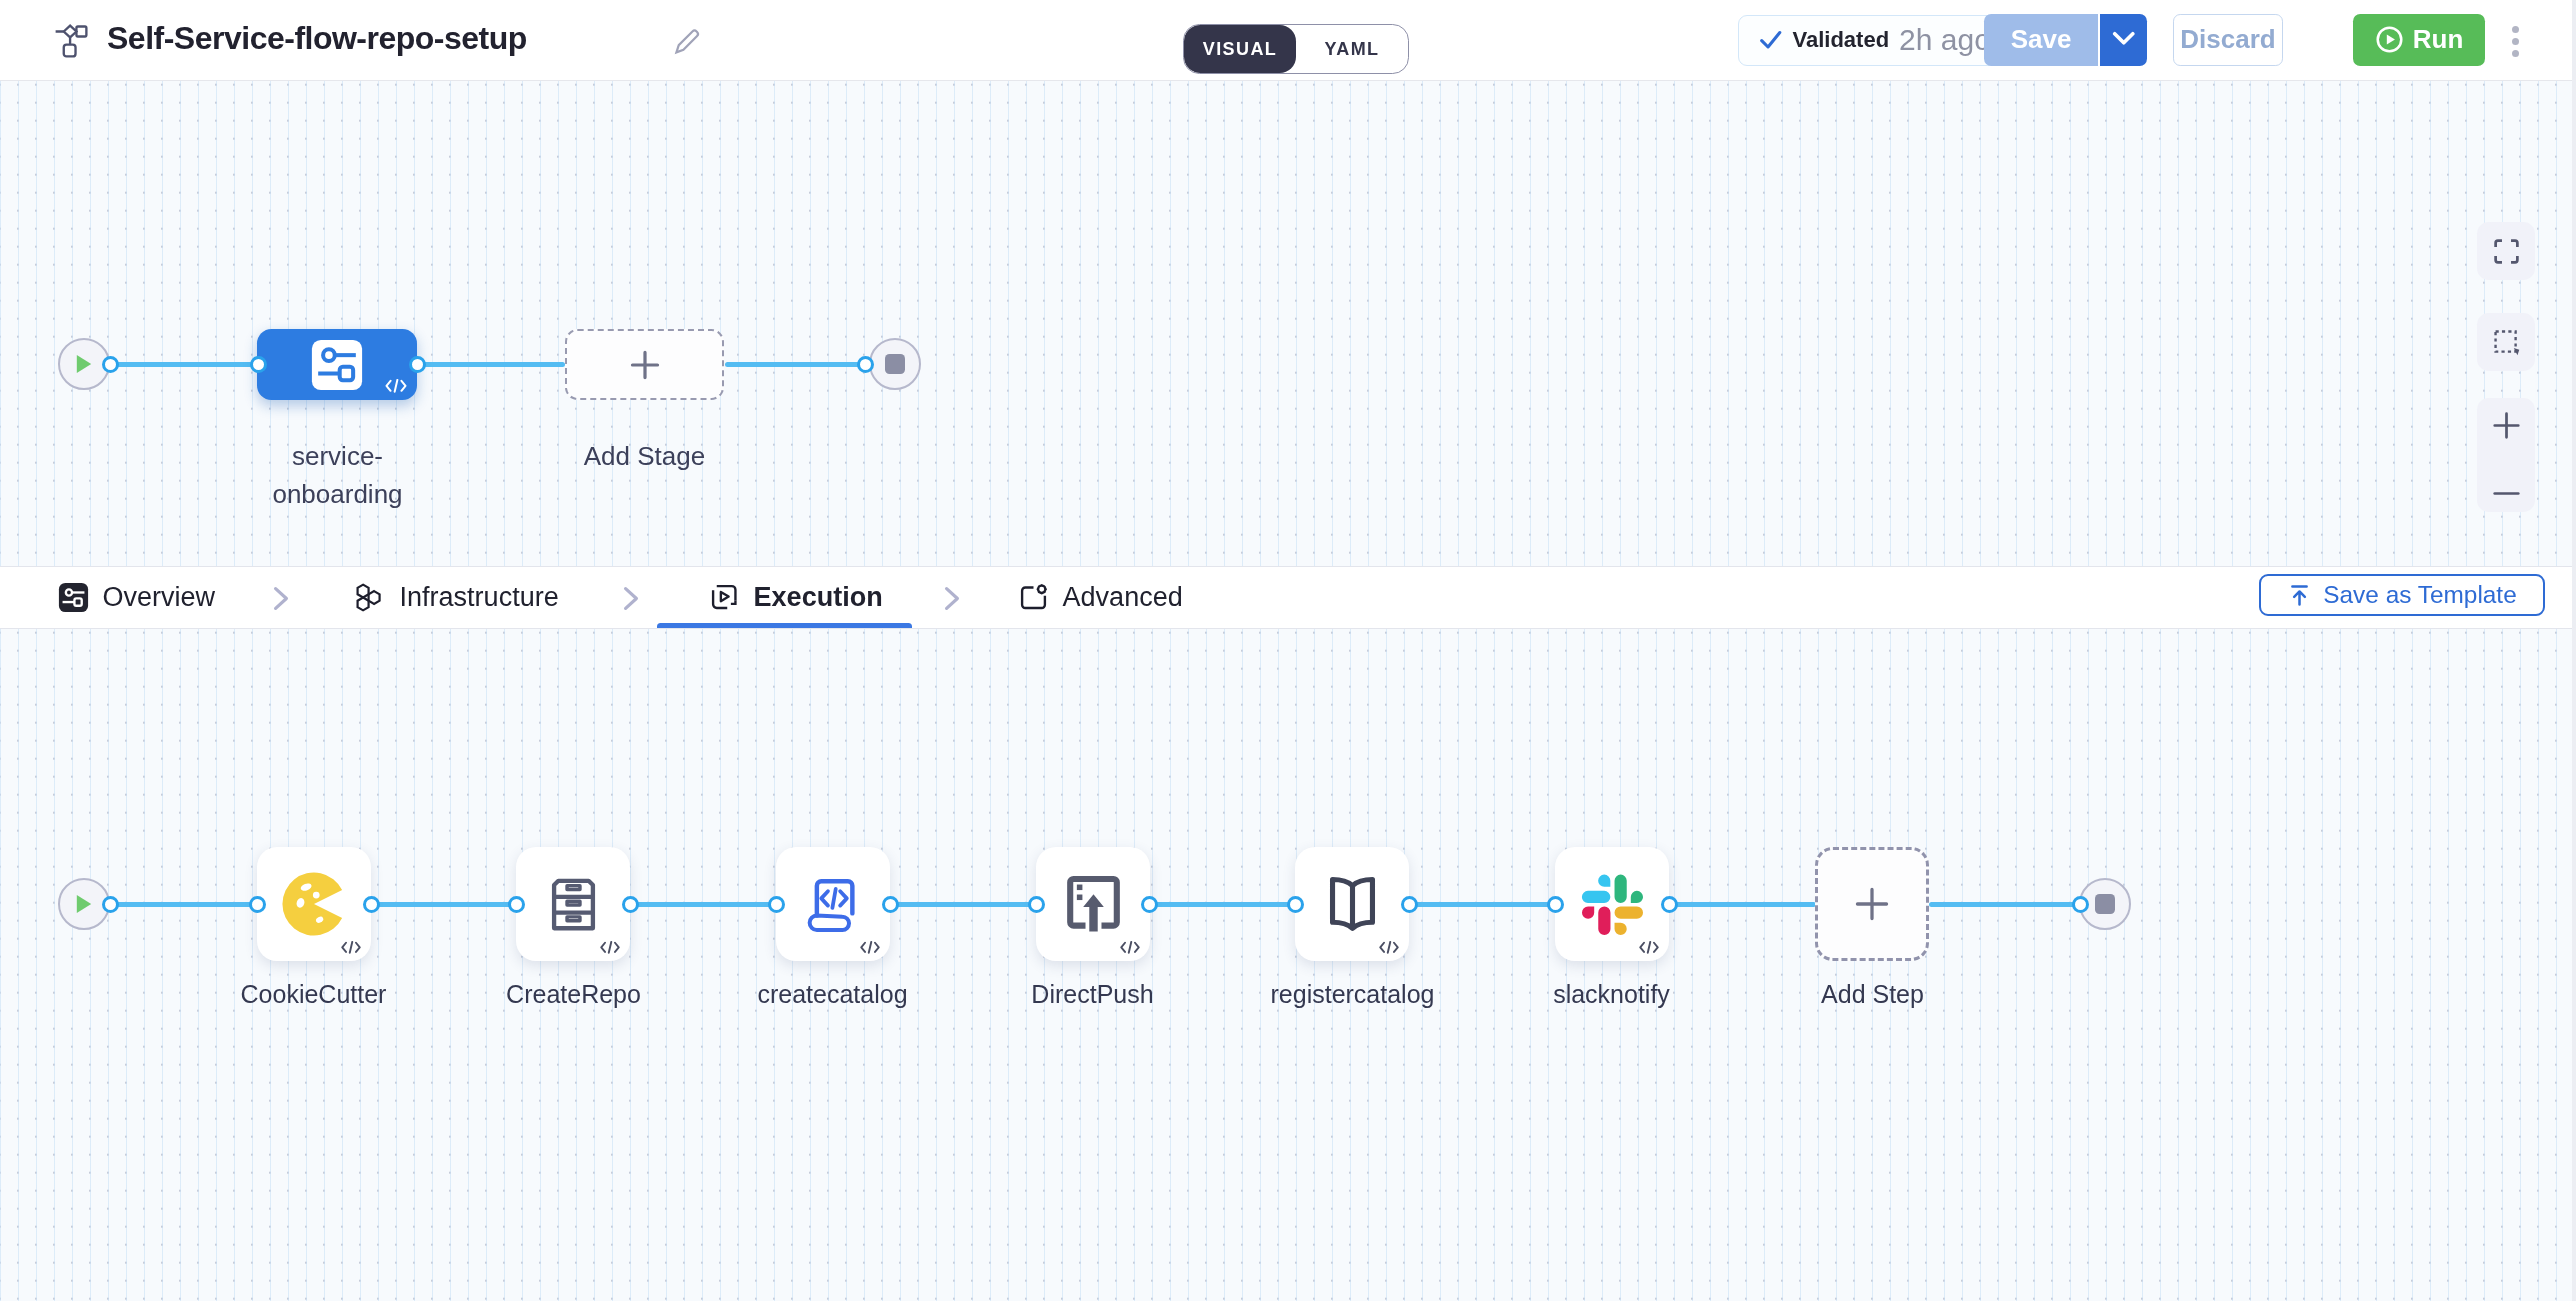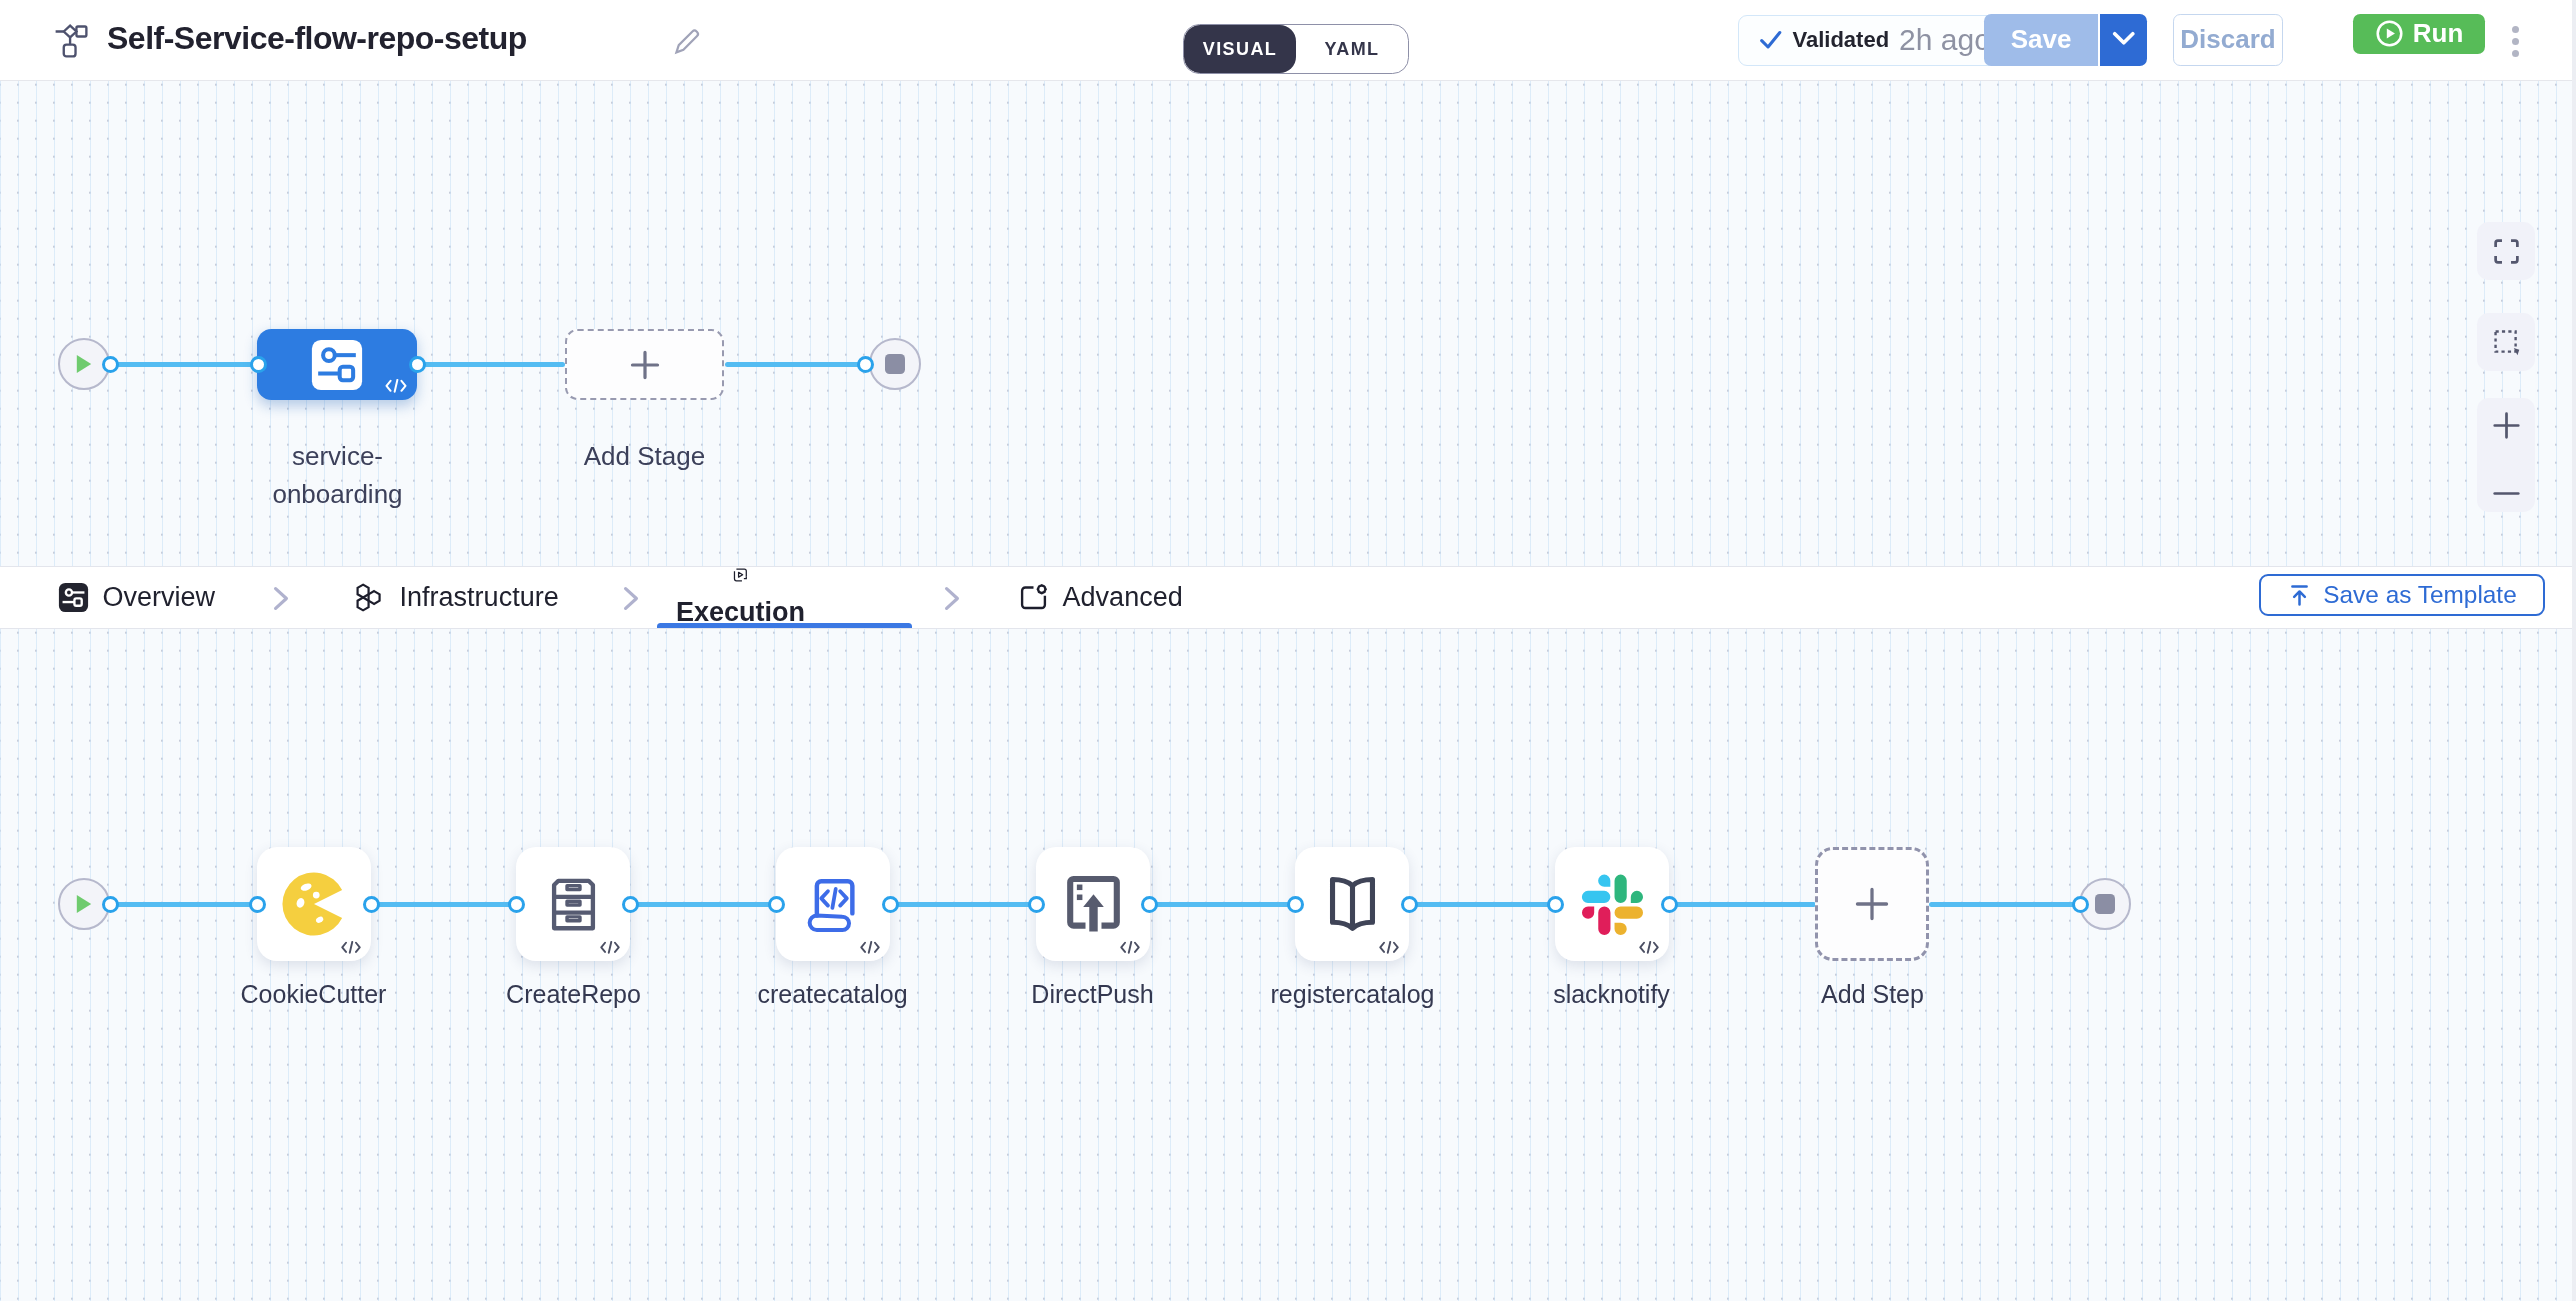--- a/index.html
+++ b/index.html
@@ -19,21 +19,21 @@
 
   .validated { position:absolute; left:1738px; top:14.5px; height:51px; padding:0 20px; border:1.8px solid #d3e7f9; background:#fcfeff; border-radius:9px; display:flex; align-items:center; gap:10px; }
   .validated .v-label { font-size:22px; font-weight:700; color:#23242f; }
   .validated .v-time { font-size:30px; color:#8e92a3; }
 
   .btn { display:flex; align-items:center; justify-content:center; border-radius:7.2px; font-weight:700; font-size:26px; cursor:pointer; }
   .save-btn { position:absolute; left:1984px; top:13.6px; width:114px; height:52px; background:#9fbce9; color:#fff; border-radius:7.2px 0 0 7.2px; }
   .save-caret { position:absolute; left:2100px; top:13.6px; width:47px; height:52px; background:#2e6bd4; color:#fff; border-radius:0 7.2px 7.2px 0; }
   .save-divider { position:absolute; left:2098px; top:13.6px; width:2.7px; height:52px; background:#fff; }
   .discard-btn { position:absolute; left:2173px; top:13.6px; width:110px; height:52px; background:#fff; border:1.8px solid #c5d7ef; color:#93abd1; }
-  .run-btn { position:absolute; left:2353px; top:13.6px; width:132px; height:40px; background:#57bc58; color:#fff; gap:9px; }
+  .run-btn { position:absolute; left:2353px; top:13.6px; width:132px; height:52px; background:#57bc58; color:#fff; gap:9px; }
   .kebab { position:absolute; left:2504px; top:20px; width:23.5px; height:43px; display:flex; flex-direction:column; align-items:center; justify-content:center; gap:4.5px; cursor:pointer; }
   .kebab i { width:7.2px; height:7.2px; border-radius:50%; background:#b2b5c4; }
 
   
   .canvas { position:relative; background-color:#f7fafd;
     background-image:
       linear-gradient(to right, rgba(200,224,246,0.55) 0.9px, transparent 0.9px),
       radial-gradient(circle, #c7ccd9 1.2px, transparent 1.4px);
     background-size:18px 18px, 18px 18px; background-position:0 0, 9px 12.7px; }
   .canvas-stage { height:485px;padding-left:48px; }
@@ -226,21 +226,21 @@
         <path d="M23 11 L29 14.5 V21.5 L23 25 L17 21.5 V14.5 Z"></path>
       </svg>
       <span class="tab-label">Infrastructure</span>
     </div>
     <span class="tab-chevron" style="left:621px;">
       <svg width="20" height="27" fill="none" stroke="#b0b2ce" stroke-width="3.6" stroke-linecap="round" stroke-linejoin="round" viewBox="0 0 22 30">
           <path d="M5 4 L17 15 L5 26"></path>
         </svg>
     </span>
 
-    <div class="tab active" style="left:676px;flex-direction:column;">
+    <div class="tab active" style="left:709px;">
       <svg width="31" height="31" viewBox="0 0 34 34" fill="none" stroke="#1d1e2c" stroke-width="2.6">
         <path d="M8.5 4.5 H25 a4 4 0 0 1 4 4 V20 M4.5 9 V24.5 a4 4 0 0 0 4 4 H20"></path>
         <path d="M29 20 V24 H24"></path>
         <path d="M13 11 L21.5 16 L13 21 Z" stroke-linejoin="round"></path>
       </svg>
       <span class="tab-label">Execution</span>
     </div>
     <span class="tab-chevron" style="left:942px;">
       <svg width="20" height="27" fill="none" stroke="#b0b2ce" stroke-width="3.6" stroke-linecap="round" stroke-linejoin="round" viewBox="0 0 22 30">
           <path d="M5 4 L17 15 L5 26"></path>

